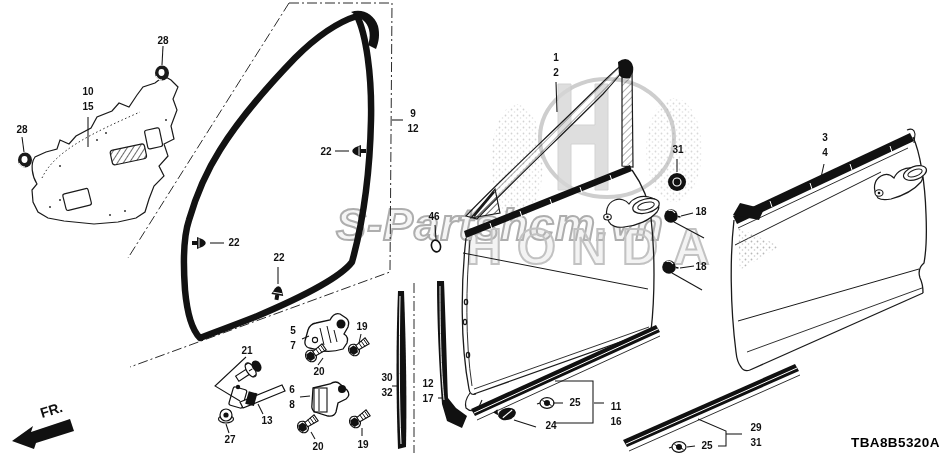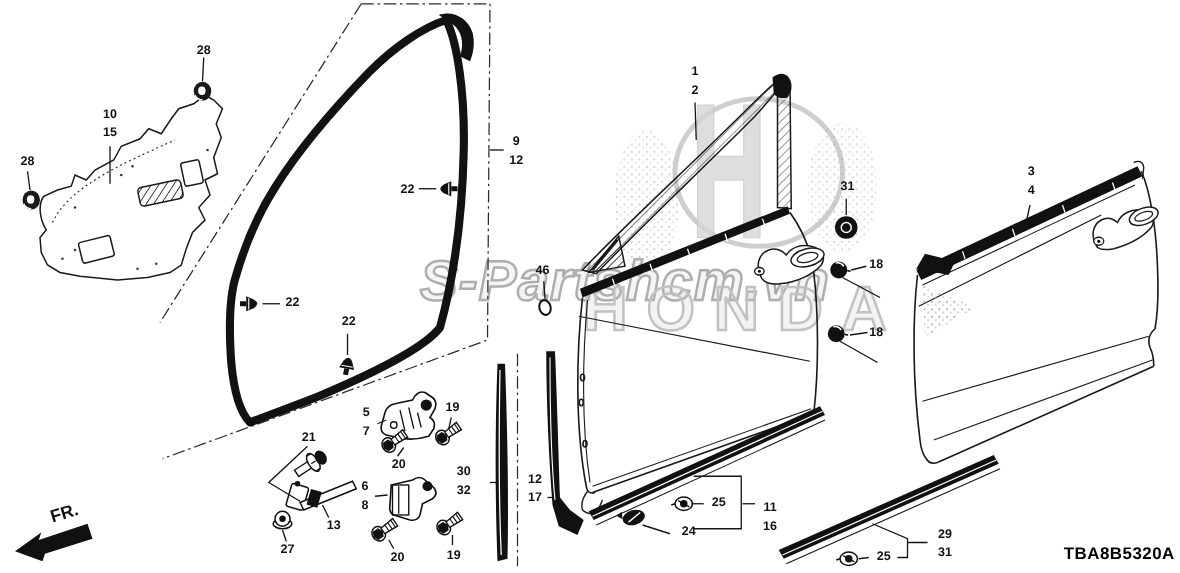--- a/index.html
+++ b/index.html
@@ -336,21 +336,21 @@
       <div class="callout" style="left: 293px; top: 323px;">
         <span>5</span>
         <span>7</span>
       </div>
       <div class="callout" style="left: 362px; top: 319px;">
         <span>19</span>
       </div>
       <div class="callout" style="left: 319px; top: 364px;">
         <span>20</span>
       </div>
-      <div class="callout" style="left: 371px; top: 370px; text-align: center;">
+      <div class="callout" style="left: 387px; top: 370px; text-align: center;">
         <span>30</span>
         <span>32</span>
       </div>
       <div class="callout" style="left: 292px; top: 382px;">
         <span>6</span>
         <span>8</span>
       </div>
       <div class="callout" style="left: 267px; top: 413px;">
         <span>13</span>
       </div>

